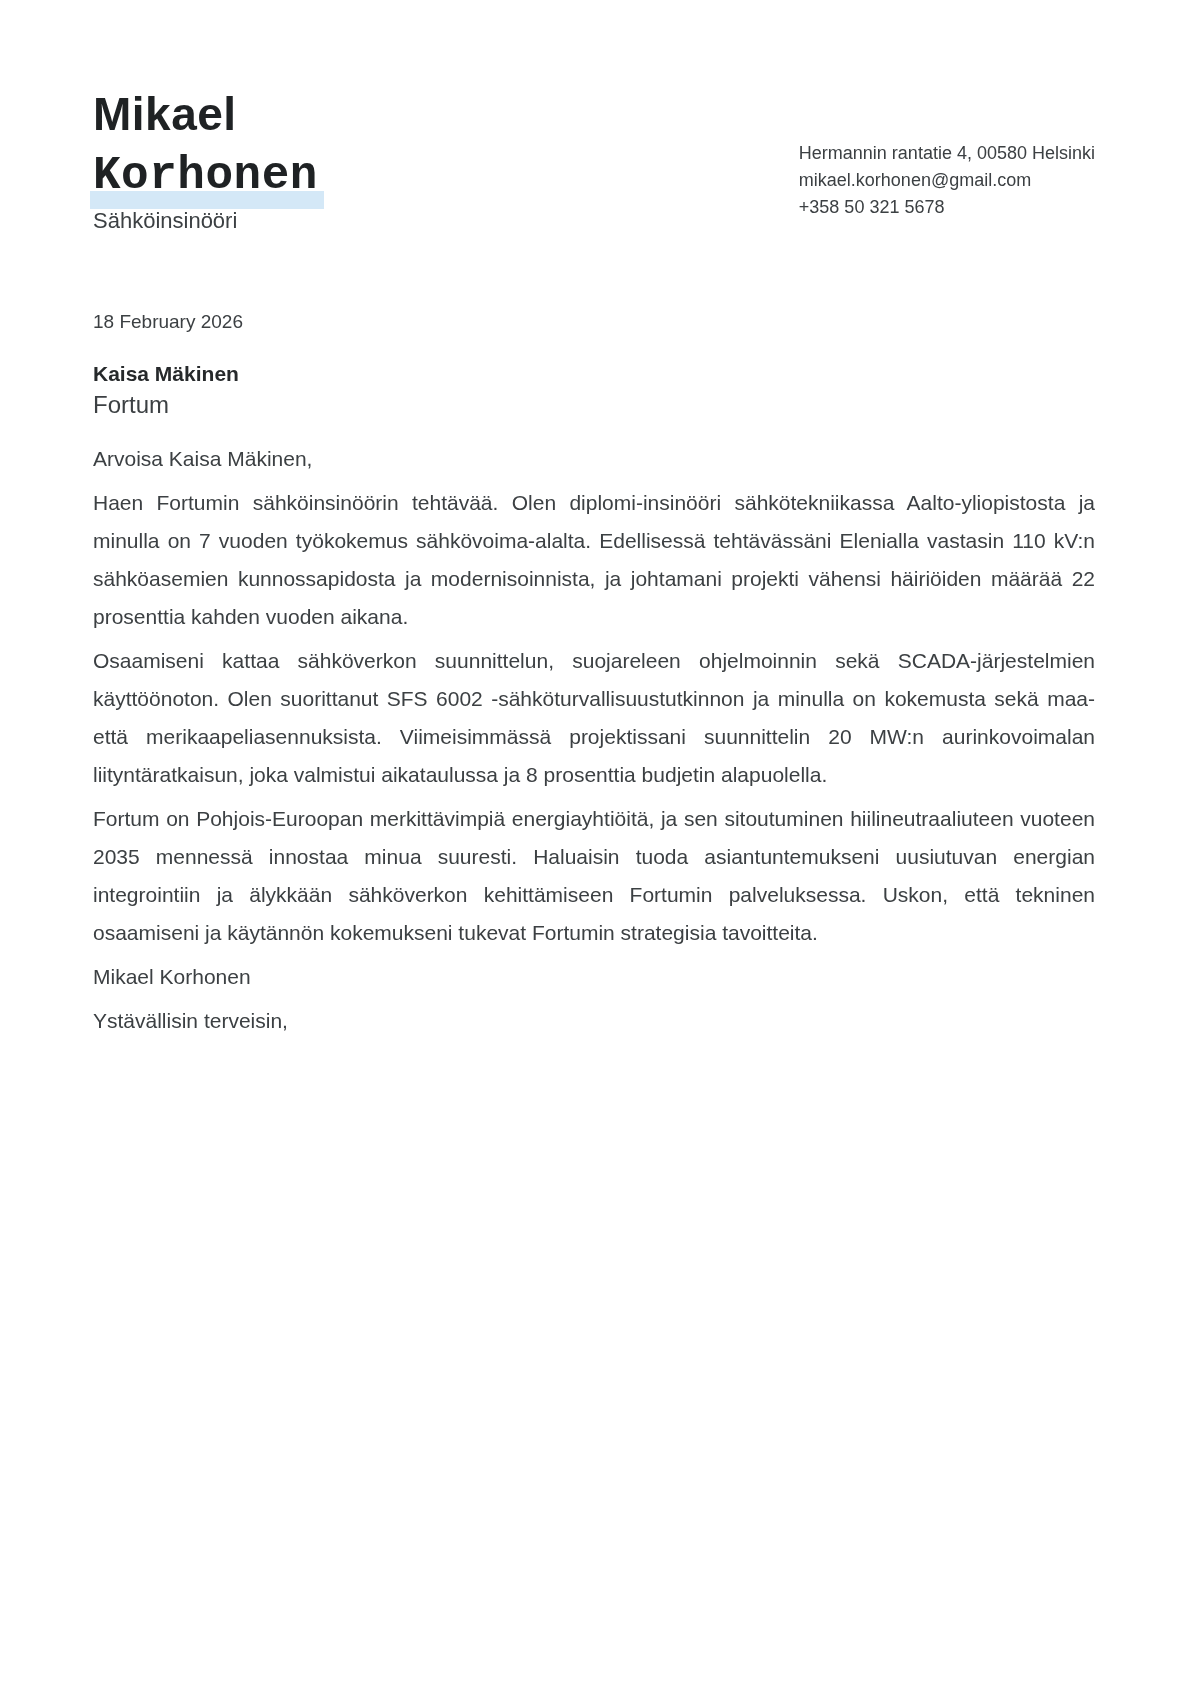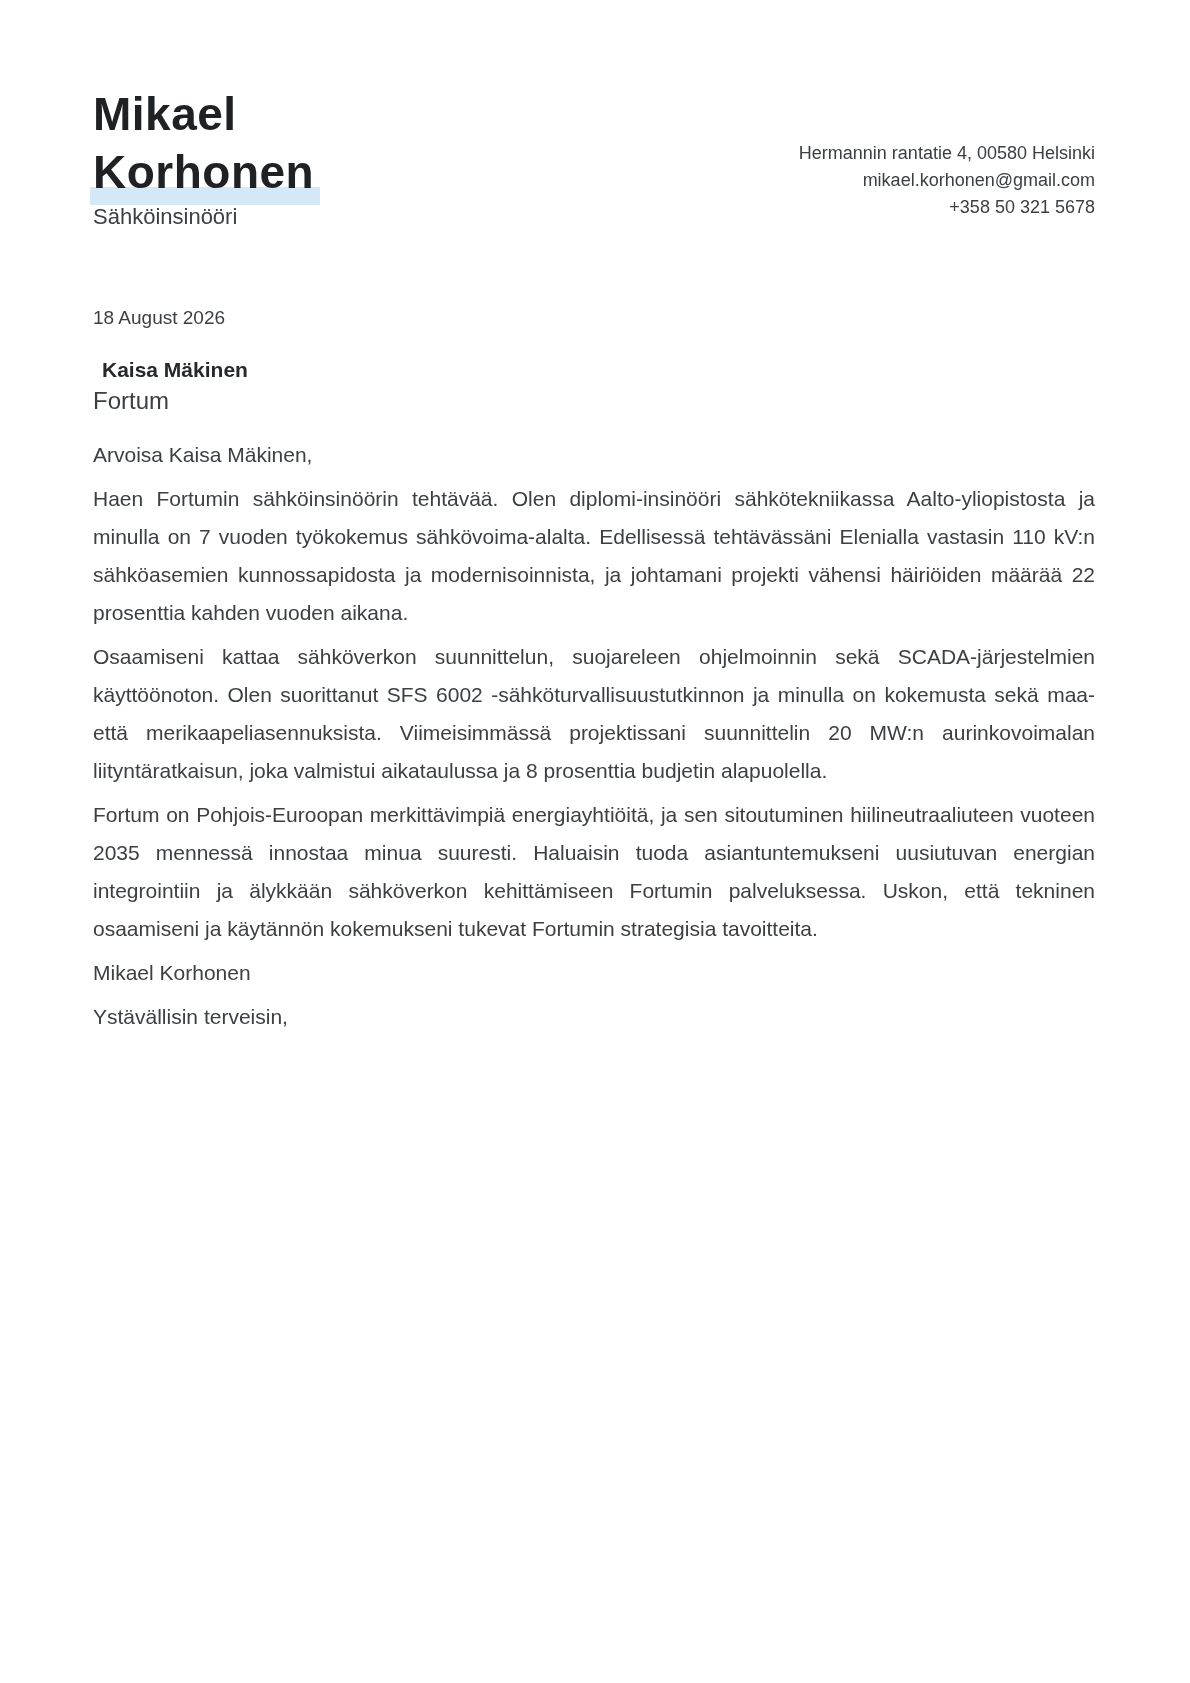--- a/index.html
+++ b/index.html
@@ -41,49 +41,49 @@
   .hl-bar {
     position: absolute;
     left: -3px;
     right: -6px;
     bottom: -4px;
     height: 18px;
     background: #d4e8f7;
   }
   .hl-text {
     position: relative;
+    font-family: Liberation Mono, monospace;
   }
   .job-title {
     margin-top: 2px;
     font-size: 22px;
     line-height: 28px;
     color: #3c4043;
   }
   .contact {
     margin-top: 55px;
-    text-align: right;
+    text-align: left;
     font-size: 18px;
     line-height: 27px;
     color: #3c4043;
     white-space: nowrap;
   }
 
   
   .date {
     margin-top: 73px;
     font-size: 19px;
     line-height: 28px;
   }
   .recipient { margin-top: 22px; }
   .recipient-name {
     font-size: 21px;
     line-height: 32px;
     font-weight: 700;
     color: #26292b;
-    margin-left: 9px;
   }
   .recipient-company {
     font-size: 24px;
     line-height: 30px;
   }
 
   
   .letter-body { margin-top: 20px; }
   .letter-body p {
     margin: 0 0 6px 0;
@@ -110,21 +110,21 @@
       <div class="job-title">Sähköinsinööri</div>
     </div>
 
     <div class="contact">
       <div>Hermannin rantatie 4, 00580 Helsinki</div>
       <div>mikael.korhonen@gmail.com</div>
       <div>+358 50 321 5678</div>
     </div>
   </div>
 
-  <div class="date">18 August 2026</div>
+  <div class="date">18 February 2026</div>
 
   <div class="recipient">
     <div class="recipient-name">Kaisa Mäkinen</div>
     <div class="recipient-company">Fortum</div>
   </div>
 
   <div class="letter-body">
     <p>Arvoisa Kaisa Mäkinen,</p>
     <p class="justified">Haen Fortumin sähköinsinöörin tehtävää. Olen diplomi-insinööri sähkötekniikassa Aalto-yliopistosta ja minulla on 7 vuoden työkokemus sähkövoima-alalta. Edellisessä tehtävässäni Elenialla vastasin 110 kV:n sähköasemien kunnossapidosta ja modernisoinnista, ja johtamani projekti vähensi häiriöiden määrää 22 prosenttia kahden vuoden aikana.</p>
     <p class="justified">Osaamiseni kattaa sähköverkon suunnittelun, suojareleen ohjelmoinnin sekä SCADA-järjestelmien käyttöönoton. Olen suorittanut SFS 6002 -sähköturvallisuustutkinnon ja minulla on kokemusta sekä maa- että merikaapeliasennuksista. Viimeisimmässä projektissani suunnittelin 20 MW:n aurinkovoimalan liityntäratkaisun, joka valmistui aikataulussa ja 8 prosenttia budjetin alapuolella.</p>

